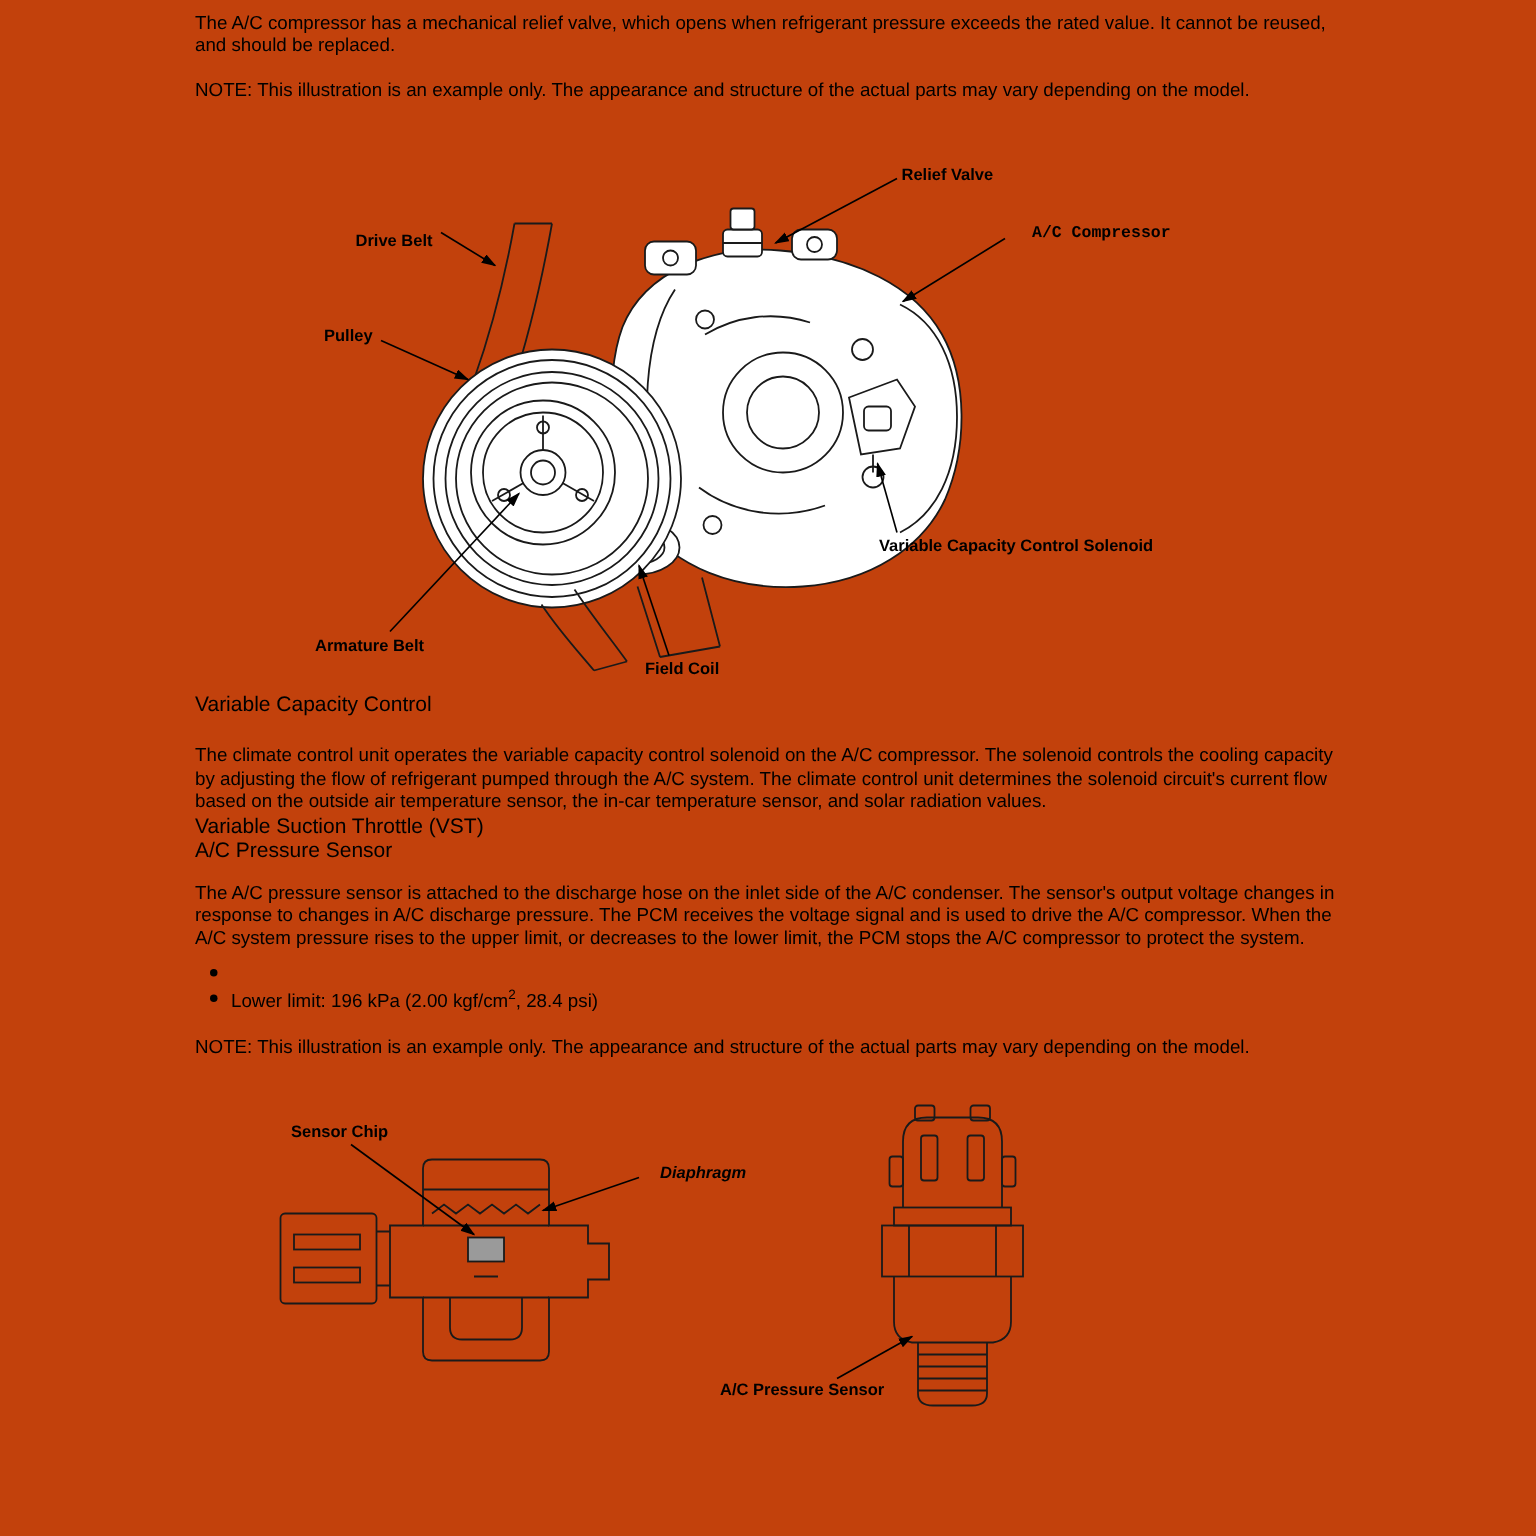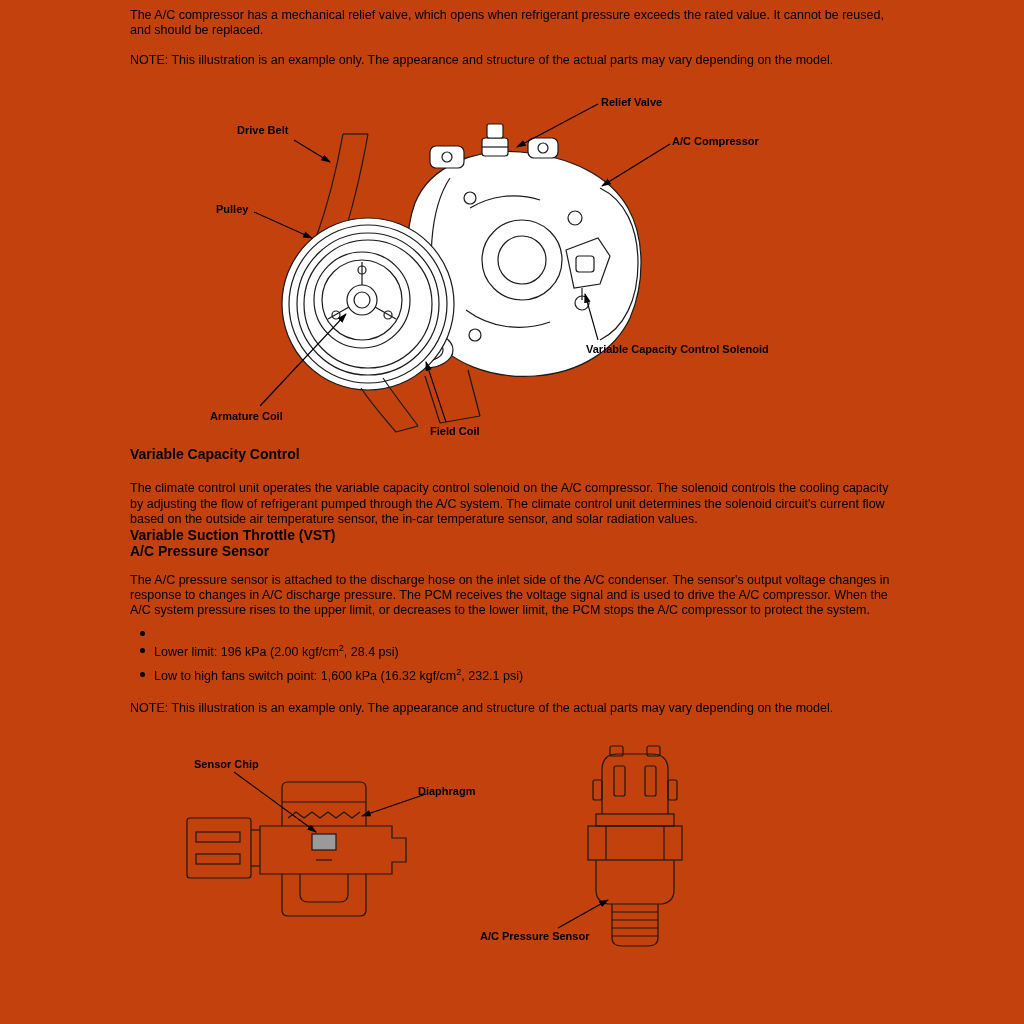--- a/index.html
+++ b/index.html
@@ -4,33 +4,33 @@
 <style>
   html,body { margin:0; padding:0; background:#fff; }
   .page {
     position:relative; width:1024px; height:1024px; background:#c2410c;
     font-family:"Liberation Sans", sans-serif; color:#000; overflow:hidden;
   }
   .content { position:absolute; left:130px; top:0; width:766px; }
   .body-text { font-size:12.5px; line-height:1.23; margin:0; }
   .intro { margin-top:8px; }
   .note { margin-top:14px; }
-  h2.sec-heading { font-size:14px; line-height:1.15; margin:0; font-weight:bold; }
+  h2.sec-heading { font-size:14px; line-height:1.15; margin:0; font-weight:normal; }
   .h-vcc { margin-top:21px; }
   .h-vst { margin-top:5px; }
   .h-ps  { margin-top:6px; }
   .p-after-h { margin-top:19px; }
   .p-ps { margin-top:13px; }
   ul.spec-list { list-style:none; margin:9px 0 0 0; padding:0; }
   ul.spec-list li { display:flex; align-items:flex-start; margin:0 0 9px 0; font-size:12.5px; line-height:1.25; }
   .dot { flex:0 0 auto; width:5px; height:5px; background:#000; border-radius:50%; margin:3px 9px 0 10px; }
   sup { font-size:9px; line-height:0; }
   .note2 { margin-top:16px; }
   .figure { position:relative; width:766px; }
-  .fig1 { margin-top:20px; height:358px; }
+  .fig1 { margin-top:35px; height:358px; }
   .fig2 { margin-top:26px; height:212px; }
   .figure svg { position:absolute; left:0; top:0; }
   .fig-label { position:absolute; font-size:11px; font-weight:bold; white-space:nowrap; }
 </style>
 </head>
 <body>
 
 <div class="page">
   <div class="content">
 
@@ -112,47 +112,43 @@
           <line x1="468" y1="16" x2="387" y2="59" marker-end="url(#arw1)"></line>
           <line x1="164" y1="52" x2="200" y2="74" marker-end="url(#arw1)"></line>
           <line x1="540" y1="56" x2="472" y2="98" marker-end="url(#arw1)"></line>
           <line x1="124" y1="124" x2="182" y2="150" marker-end="url(#arw1)"></line>
           <line x1="468" y1="252" x2="455" y2="206" marker-end="url(#arw1)"></line>
           <line x1="130" y1="318" x2="216" y2="226" marker-end="url(#arw1)"></line>
           <line x1="316" y1="334" x2="296" y2="274" marker-end="url(#arw1)"></line>
         </g>
       </svg>
       <span class="fig-label" style="left:471px; top:8px;">Relief Valve</span>
-      <span class="fig-label" style="left:107px; top:36px;">Drive Belt</span>
-      <span class="fig-label" style="left:542px; top:47px;">A/C Compressor</span>
+      <span class="fig-label" style="left:107px; top:52px;">Drive Belt</span>
+      <span class="fig-label" style="left:558px; top:47px;font-family:Liberation Mono, monospace;">A/C Compressor</span>
       <span class="fig-label" style="left:86px;  top:115px;">Pulley</span>
       <span class="fig-label" style="left:456px; top:255px;">Variable Capacity Control Solenoid</span>
-      <span class="fig-label" style="left:80px;  top:322px;">Armature Coil</span>
+      <span class="fig-label" style="left:80px;  top:322px;">Armature Belt</span>
       <span class="fig-label" style="left:300px; top:337px;text-align:center;">Field Coil</span>
     </div>
 
     <h2 class="sec-heading h-vcc">Variable Capacity Control</h2>
     <p class="body-text p-after-h">The climate control unit operates the variable capacity control solenoid on the A/C compressor. The solenoid controls the cooling capacity by adjusting the flow of refrigerant pumped through the A/C system. The climate control unit determines the solenoid circuit's current flow based on the outside air temperature sensor, the in-car temperature sensor, and solar radiation values.</p>
 
     <h2 class="sec-heading h-vst">Variable Suction Throttle (VST)</h2>
 
     <h2 class="sec-heading h-ps">A/C Pressure Sensor</h2>
     <p class="body-text p-ps">The A/C pressure sensor is attached to the discharge hose on the inlet side of the A/C condenser. The sensor's output voltage changes in response to changes in A/C discharge pressure. The PCM receives the voltage signal and is used to drive the A/C compressor. When the A/C system pressure rises to the upper limit, or decreases to the lower limit, the PCM stops the A/C compressor to protect the system.</p>
 
     <ul class="spec-list">
       <li>
         <span class="dot"></span>
       </li>
       <li>
         <span class="dot"></span>
         <span class="li-text"><span>Lower limit: 196 kPa (2.00 kgf/cm</span><sup>2</sup><span>, 28.4 psi)</span></span>
-      </li>
-      <li>
-        <span class="dot"></span>
-        <span class="li-text"><span>Low to high fans switch point: 1,600 kPa (16.32 kgf/cm</span><sup>2</sup><span>, 232.1 psi)</span></span>
       </li>
     </ul>
 
     <p class="body-text note2">NOTE: This illustration is an example only. The appearance and structure of the actual parts may vary depending on the model.</p>
 
     <div class="figure fig2">
       <svg width="766" height="212" viewBox="0 0 766 212">
         <defs>
           <marker id="arw2" markerWidth="9" markerHeight="8" refX="8" refY="3" orient="auto">
             <path d="M0,0 L9,3 L0,6 Z" fill="#000"></path>
@@ -195,18 +191,18 @@
           <line x1="482" y1="194" x2="528" y2="194"></line>
         </g>
 
         <g stroke="#000" stroke-width="1.1">
           <line x1="104" y1="30" x2="186" y2="90" marker-end="url(#arw2)"></line>
           <line x1="296" y1="52" x2="232" y2="74" marker-end="url(#arw2)"></line>
           <line x1="428" y1="186" x2="478" y2="158" marker-end="url(#arw2)"></line>
         </g>
       </svg>
       <span class="fig-label" style="left:64px;  top:16px;">Sensor Chip</span>
-      <span class="fig-label" style="left:288px; top:43px;">Diaphragm</span>
+      <span class="fig-label" style="left:310px; top:43px;font-style:italic;">Diaphragm</span>
       <span class="fig-label" style="left:350px; top:188px;">A/C Pressure Sensor</span>
     </div>
 
   </div>
 </div>
 
 </body></html>

